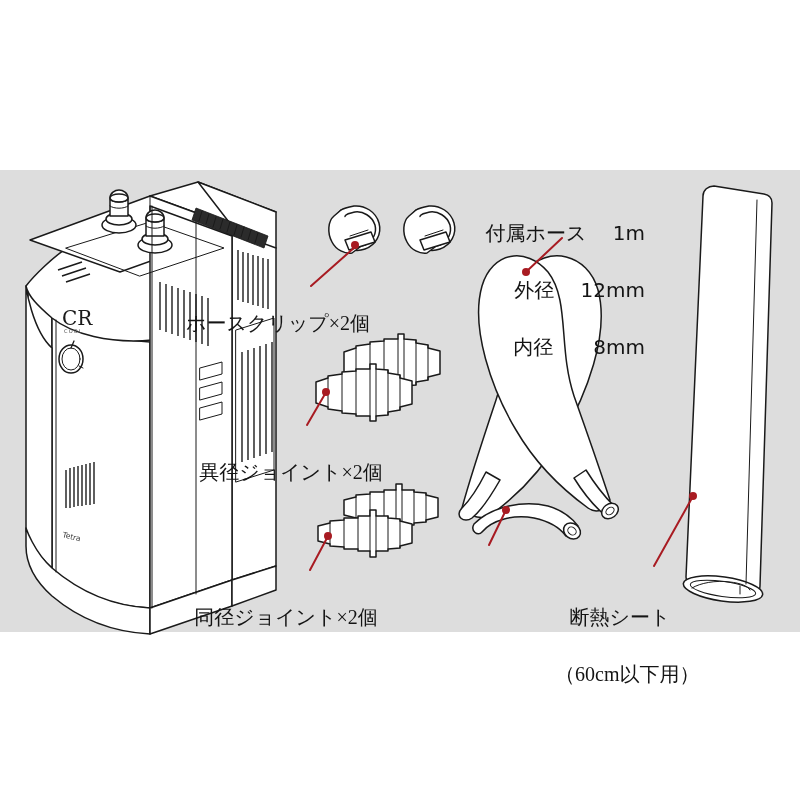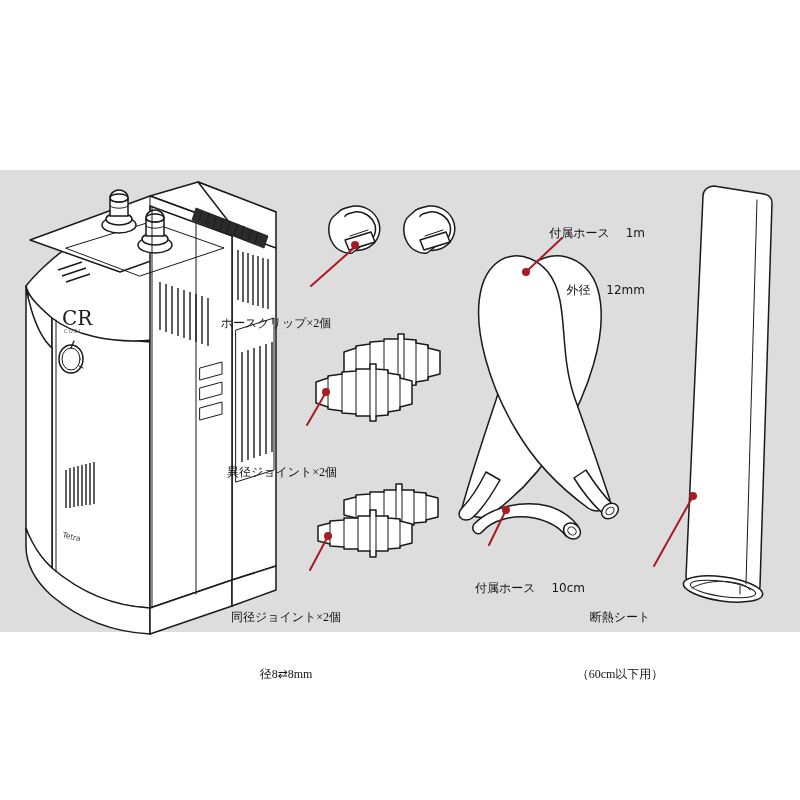--- a/index.html
+++ b/index.html
@@ -11,21 +11,21 @@
   }
   #stage{position:relative;width:800px;height:800px;}
   #panel{
     position:absolute;left:0;top:170px;width:800px;height:462px;
     background:#dddddd;
   }
   #art{position:absolute;left:0;top:0;width:800px;height:800px;}
   .lbl{
     position:absolute;
     color:#141414;
-    font-size:12px;
+    font-size:20px;
     line-height:19px;
     white-space:pre;
     letter-spacing:0px;
   }
   .lbl.c{text-align:center;font-family:Liberation Serif, serif;}
   .lbl.r{text-align:right;}
 </style>
 </head>
 <body>
 
@@ -323,36 +323,35 @@
     <g>
       <line class="cal" x1="692" y1="498" x2="654" y2="566"></line>
       <circle class="caldot" cx="693" cy="496" r="4"></circle>
     </g>
   </svg>
 
   <div class="lbl c" style="left:186px;top:276px;width:180px;">
     <div>ホースクリップ×2個</div>
   </div>
 
-  <div class="lbl c" style="left:182px;top:425px;width:200px;text-align:center;">
+  <div class="lbl c" style="left:191px;top:425px;width:200px;text-align:center;">
     <div>異径ジョイント×2個</div>
   </div>
 
   <div class="lbl c" style="left:186px;top:570px;width:200px;text-align:center;">
     <div>同径ジョイント×2個</div>
-    <div>径8⇄8mm</div>
   </div>
 
   <div class="lbl r" style="left:440px;top:186px;width:205px;">
     <div>付属ホース　 1m</div>
     <div>外径　 12mm</div>
+    <div>内径　　8mm</div>
   </div>
 
   <div class="lbl r" style="left:370px;top:541px;width:215px;">
-    <div>付属ホース　 10cm</div>
   </div>
 
   <div class="lbl c" style="left:555px;top:570px;width:130px;">
     <div>断熱シート</div>
     <div>（60cm以下用）</div>
   </div>
 
 </div>
 
 </body></html>

